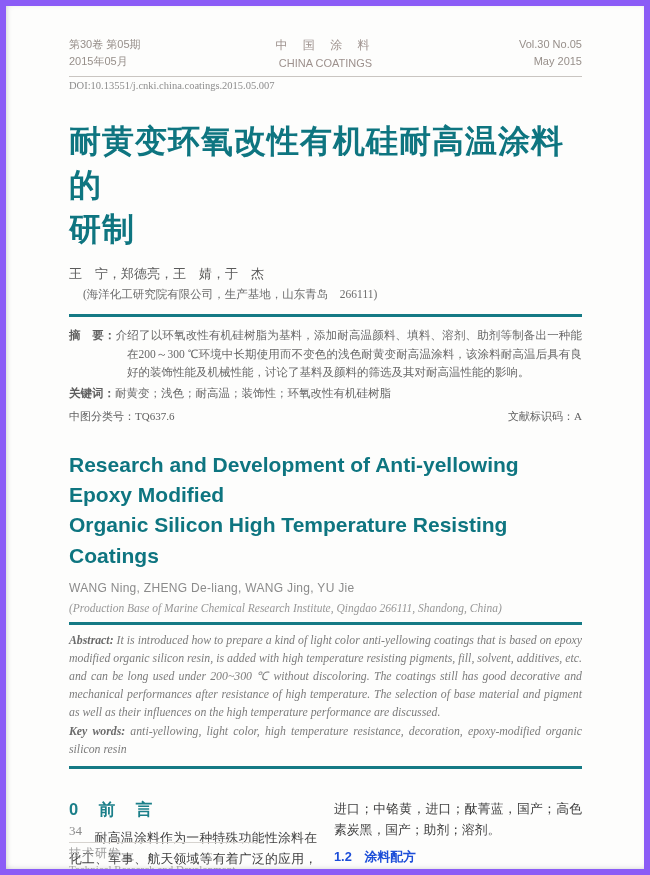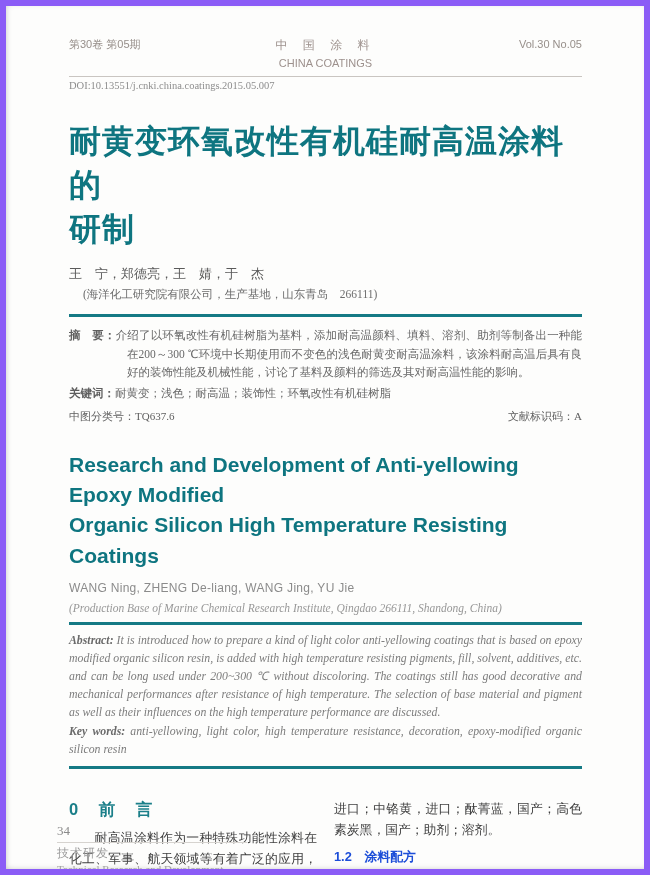--- a/index.html
+++ b/index.html
@@ -55,42 +55,44 @@
   
   .columns { display:flex; gap:17px; margin-top:30px; }
   .col { width:254px; }
   .sec-h { color:#1b7f89; font-size:16.5px; font-weight:bold; letter-spacing:2px; margin-bottom:7px; }
   .sub-h { color:#1d4ed8; font-size:12.8px; font-weight:bold; margin-top:7px; margin-bottom:4px; }
   .body-p { font-family:"Liberation Serif", serif; font-size:12.8px; color:#3f3f3f;
     line-height:1.68; text-align:justify; }
   .indent { text-indent:2em; }
 
   
-  .footer { position:absolute; left:51px; top:817px; width:240px; }
+  .footer { position:absolute; left:63px; top:817px; width:240px; }
   .pg { font-size:13px; color:#8a8a8a; font-family:"Liberation Serif", serif; }
   .f-line { width:190px; border-top:1px solid #d6d3cf; margin:3px 0 2px 0; }
   .f-cn { font-size:12px; color:#9b9b9b; letter-spacing:1px; }
   .f-en { font-size:11px; color:#a2a2a2; font-family:"Liberation Serif", serif; margin-top:1px; }
 </style>
 </head>
 <body>
 
 <div class="page">
   <div class="content">
 
     <div class="masthead">
       <div class="mh-left">
         <div>第30卷 第05期</div>
+        <div>2015年05月</div>
       </div>
       <div class="mh-center">
         <div class="cn">中 国 涂 料</div>
         <div>CHINA COATINGS</div>
       </div>
       <div class="mh-right">
         <div>Vol.30 No.05</div>
+        <div>May 2015</div>
       </div>
     </div>
     <div class="mh-rule"></div>
     <div class="doi">DOI:10.13551/j.cnki.china.coatings.2015.05.007</div>
 
     <h1 class="title-cn"><span>耐黄变环氧改性有机硅耐高温涂料的</span><br><span>研制</span></h1>
     <div class="authors-cn">王　宁，郑德亮，王　婧，于　杰</div>
     <div class="affil-cn">(海洋化工研究院有限公司，生产基地，山东青岛　266111)</div>
 
     <div class="teal-rule rule-1"></div>

